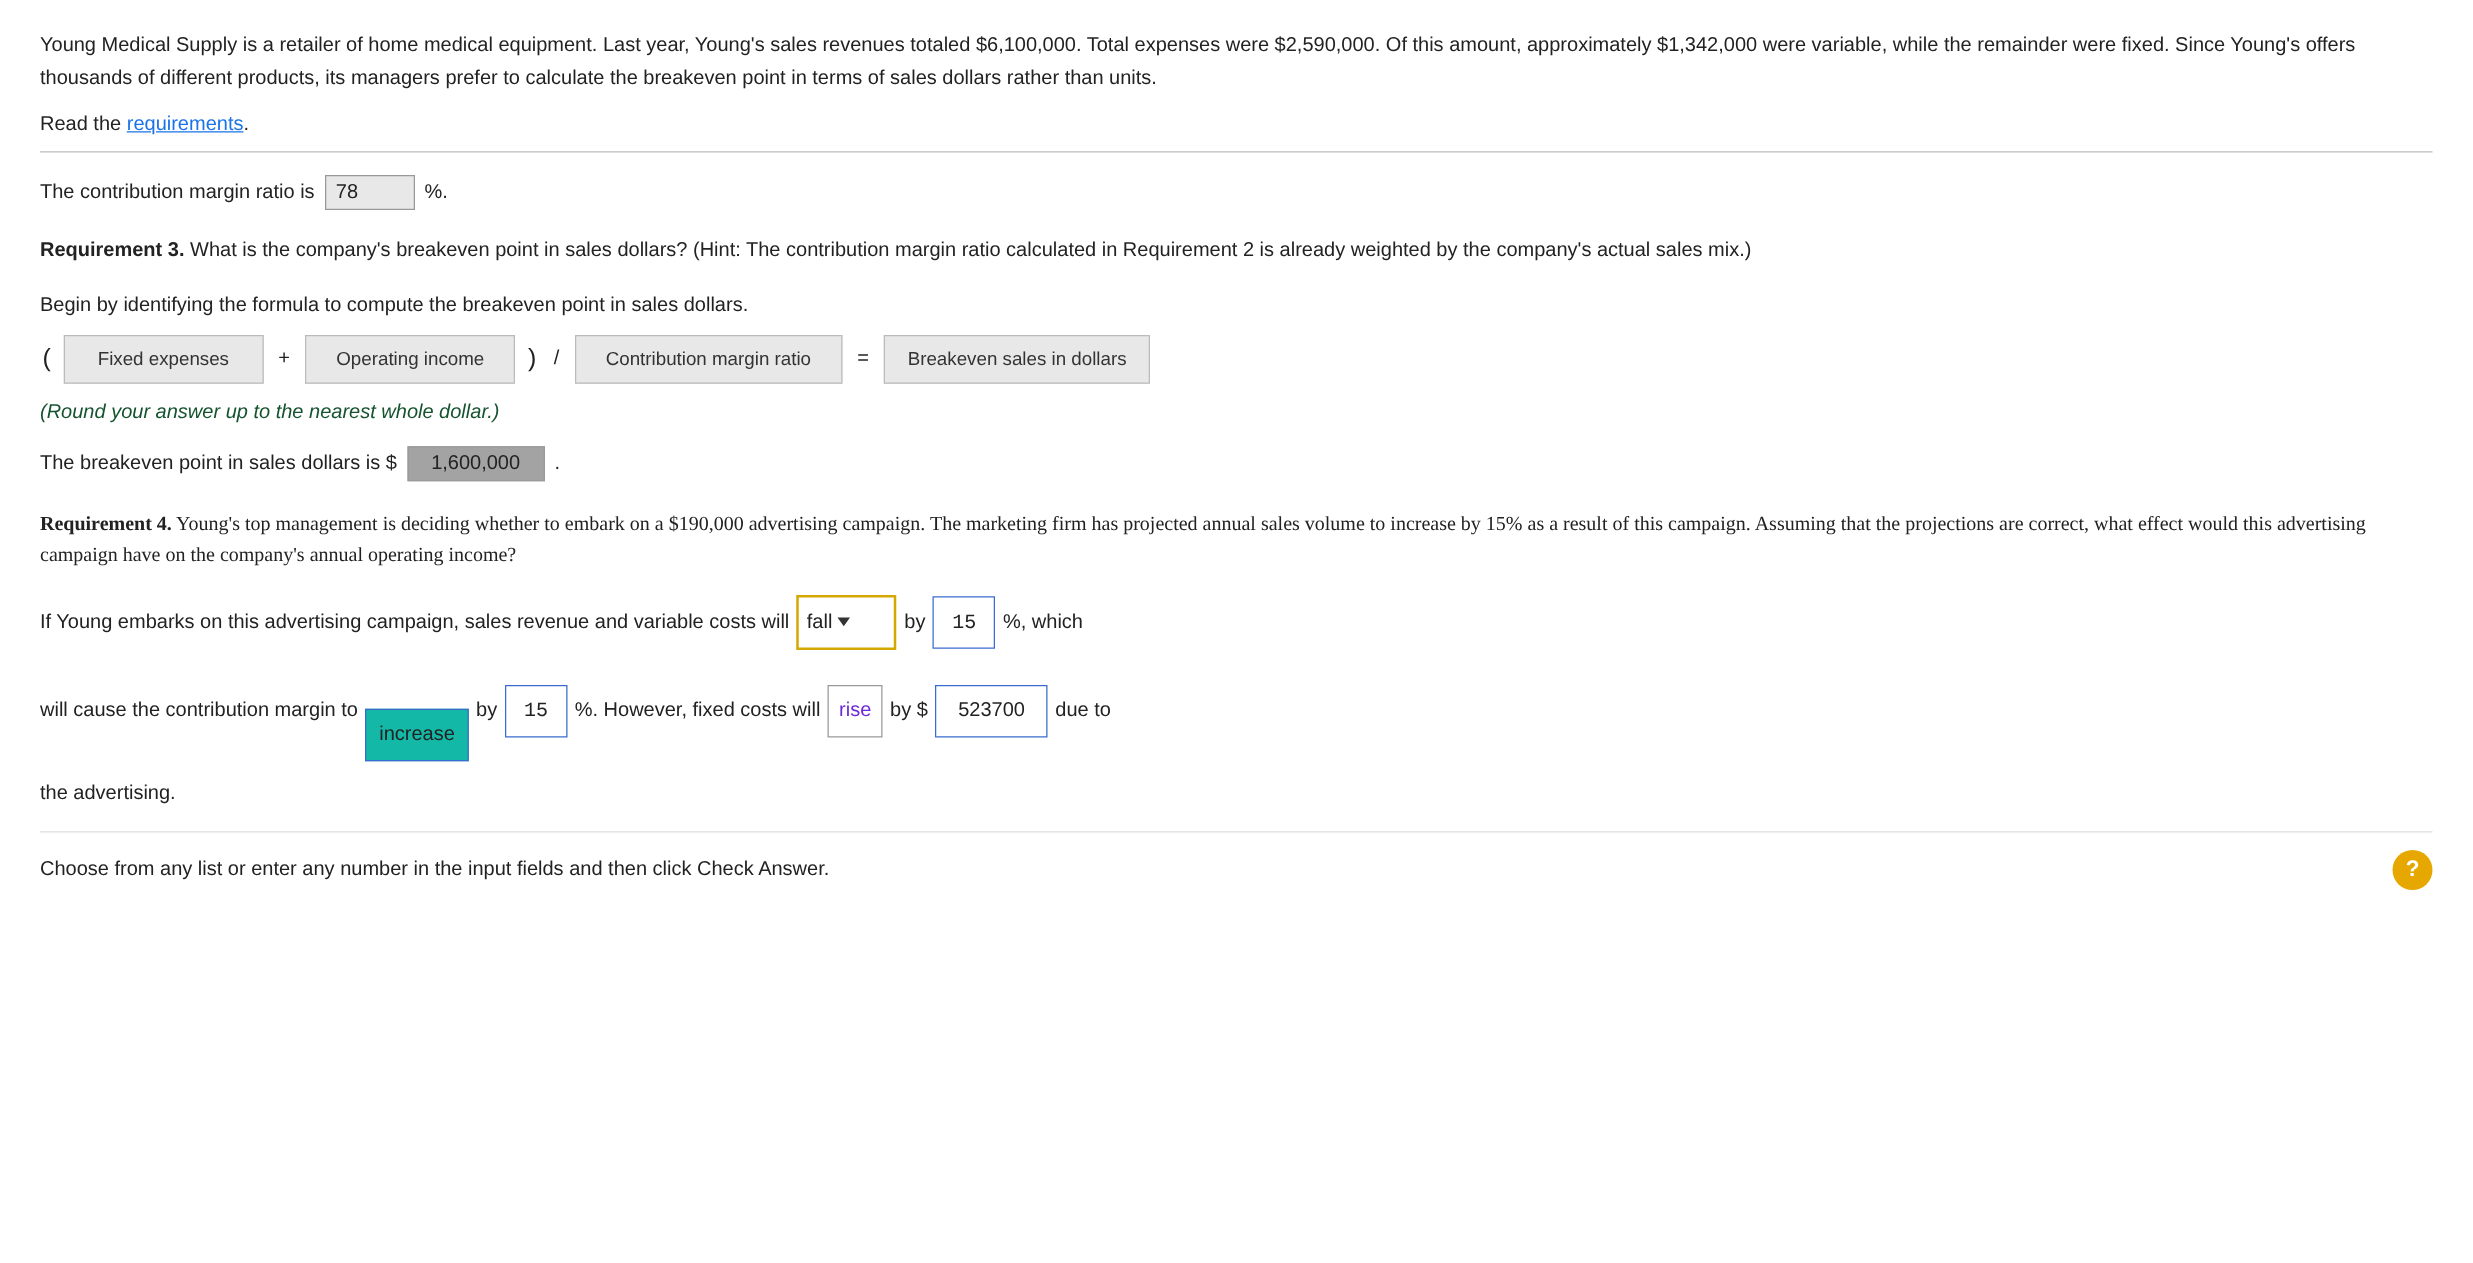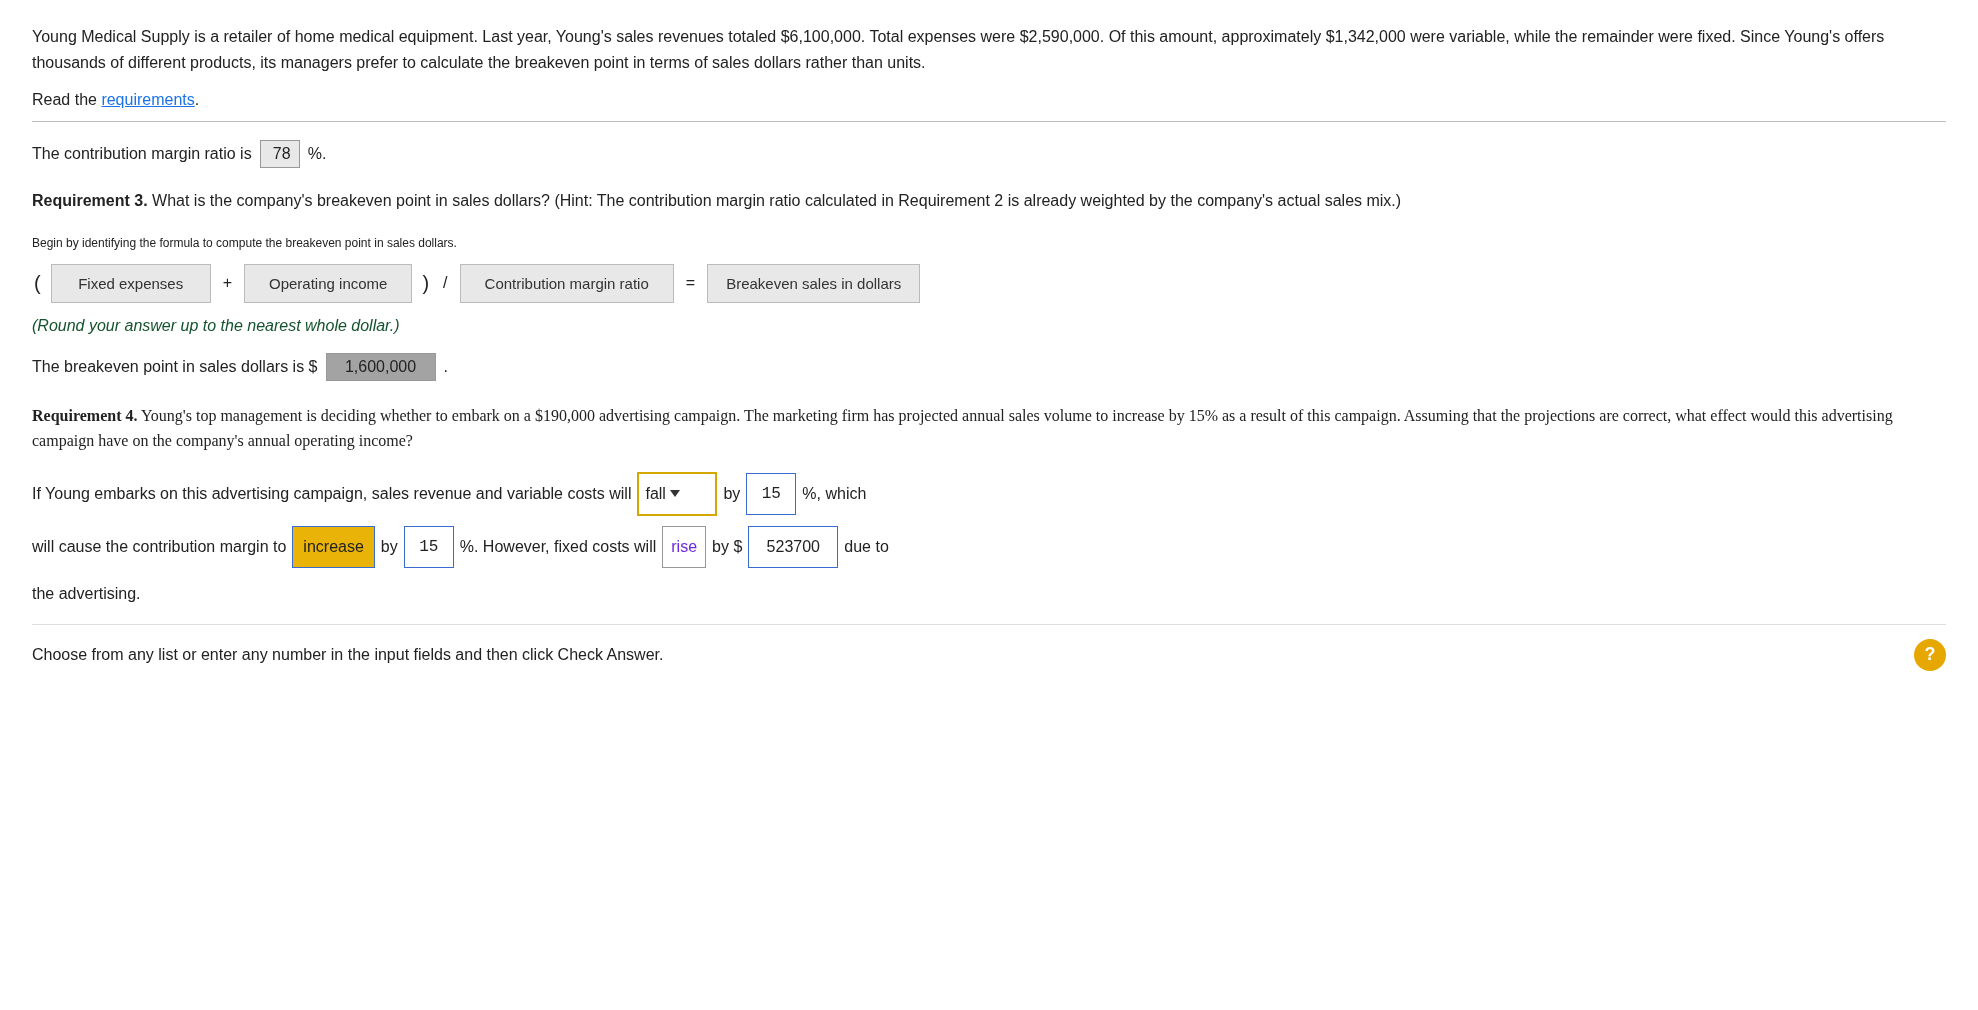--- a/index.html
+++ b/index.html
@@ -34,35 +34,35 @@
       align-items: center;
       gap: 8px;
       margin-bottom: 20px;
       font-size: 16px;
     }
     .input-box {
       border: 1px solid #999;
       background: #e8e8e8;
       padding: 4px 8px;
       font-size: 16px;
-      width: 40px;
-      text-align: right;
+      width: 72px;
+      text-align: left;
       display: inline-block;
     }
     .requirement-heading {
       font-size: 16px;
       line-height: 1.6;
       margin-bottom: 22px;
     }
     .requirement-heading b {
       font-weight: bold;
     }
     .begin-text {
       margin-bottom: 14px;
-      font-size: 12px;
+      font-size: 16px;
     }
     .formula-row {
       display: flex;
       align-items: center;
       gap: 8px;
       margin-bottom: 14px;
       font-size: 16px;
       flex-wrap: wrap;
     }
     .formula-cell {
@@ -160,25 +160,26 @@
       border: 1.5px solid #3a6bcf;
       background: #fff;
       padding: 4px 8px;
       font-size: 16px;
       min-width: 90px;
       text-align: center;
       display: inline-block;
     }
     .increase-box {
       border: 1.5px solid #3a6bcf;
-      background: #eab308;
+      background: #14b8a6;
       padding: 4px 10px;
       font-size: 16px;
       display: inline-block;
       color: #222;
+      margin-top: 37px;
     }
     .rise-box {
       border: none;
       background: #fff;
       padding: 4px 8px;
       font-size: 16px;
       display: inline-block;
       color: #6d28d9;
       border: 1px solid #999;
     }

